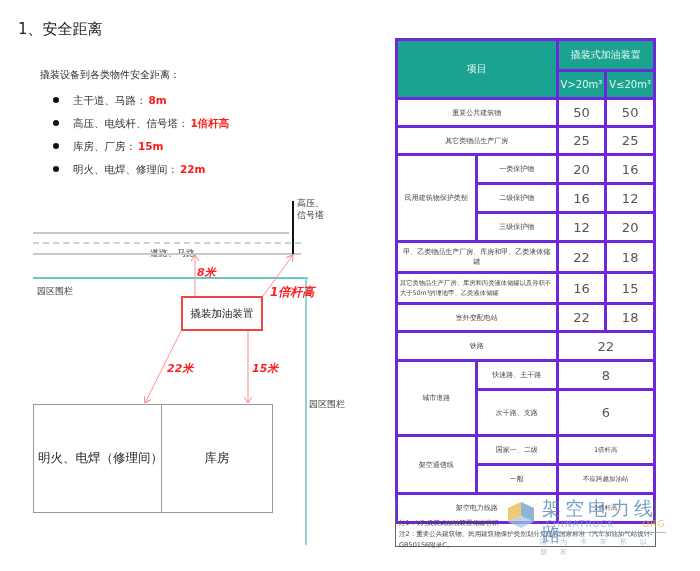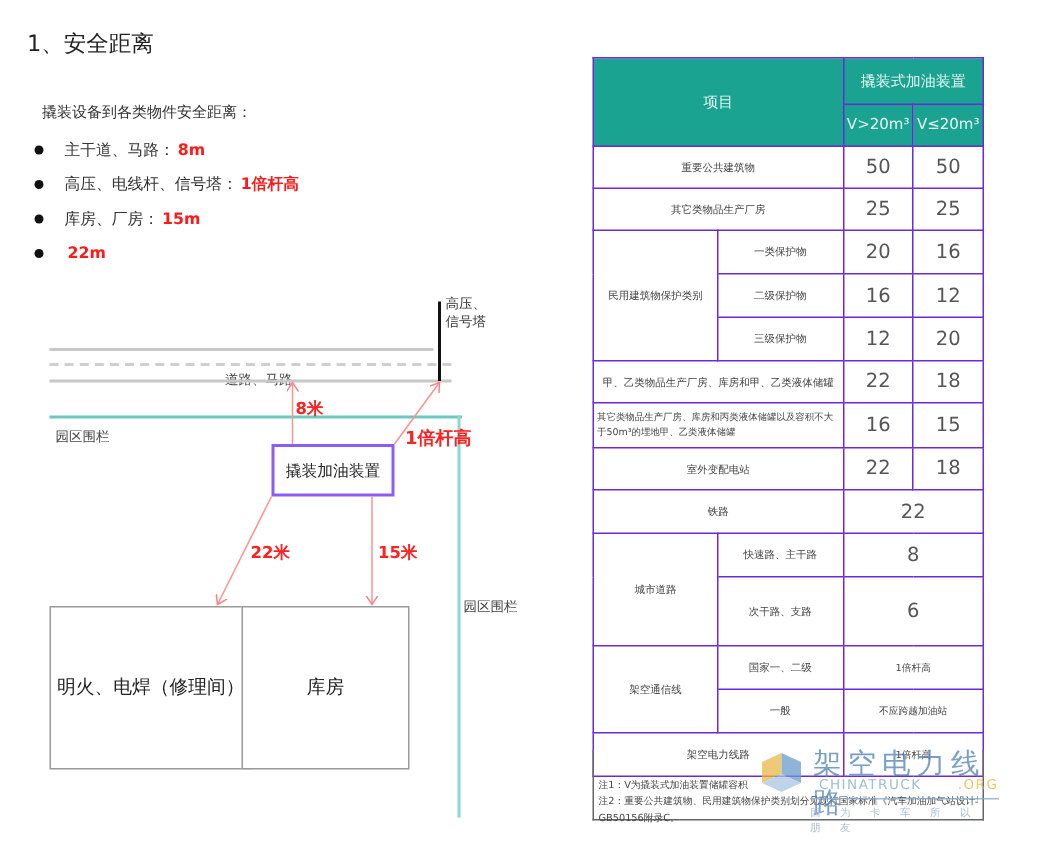--- a/index.html
+++ b/index.html
@@ -1,41 +1,41 @@
 <!DOCTYPE html>
 <html><head>
 <meta charset="utf-8">
 <style>
   * { margin:0; padding:0; box-sizing:border-box; }
   body { width:700px; height:571px; background:#ffffff; position:relative; overflow:hidden;
          font-family:"DejaVu Sans", sans-serif; color:#333; }
   .abs { position:absolute; }
   .title { left:18px; top:20px; font-size:15px; color:#222; }
-  .intro { left:28px; top:68px; font-size:10px; color:#333;text-align:center; }
-  .bullets { left:23px; top:88px; list-style:none; }
+  .intro { left:40px; top:68px; font-size:10px; color:#333;text-align:center; }
+  .bullets { left:53px; top:88px; list-style:none; }
   .bullets li { font-size:10.5px; height:23px; line-height:16px; display:flex; align-items:center; color:#333; }
   .bullets .dot { width:6px; height:6px; border-radius:50%; background:#111; margin-right:14px; display:inline-block; }
   .bullets .val { color:#ff1a1a; font-weight:bold; margin-left:2px; }
   .road-label { left:150px; top:214px; font-size:9px; color:#444;margin-top:33px; }
   .hline { height:2px; background:#c8c8c8; }
   .dline { height:0; border-top:2px dashed #cfcfcf; }
   .pole { width:2px; background:#111; }
   .pole-label { left:297px; top:197px; font-size:9px; color:#333; line-height:12px; }
   .fence-h { height:2px; background:#6cc9c0; }
   .fence-v { width:2px; background:#8fd6cf; }
   .fence-label { font-size:9px; color:#444; }
-  .device { left:181px; top:296px; width:82px; height:35px; border:2px solid #8b5cf6; background:#fff;
+  .device { left:181px; top:296px; width:82px; height:35px; border:2px solid #ef4444; background:#fff;
             display:flex; align-items:center; justify-content:center; font-size:10.5px; color:#222; }
   .bldg { border:1.5px solid #999; background:#fff; display:flex; align-items:center; justify-content:center;
           font-size:12.5px; color:#222; }
-  .redlbl { color:#ff2020; font-weight:bold; font-size:11px; }
+  .redlbl { color:#ff2020; font-weight:bold; font-size:11px;font-style:italic; }
   svg.arrows { position:absolute; left:0; top:0; }
   
   .tbl { left:395px; top:38px; width:261px; border-collapse:collapse; font-size:7px; color:#444; }
-  .tbl td, .tbl th { border:1px solid #6d28d9; text-align:center; vertical-align:middle; padding:4px 2px; }
+  .tbl td, .tbl th { border:3px solid #6d28d9; text-align:center; vertical-align:middle; padding:4px 2px; }
   .tbl th { background:#1aa391; color:#e8f6f3; font-weight:normal; font-size:10px; }
   .tbl .num { font-size:13px; color:#555; }
   .note { left:395px; top:500px; width:261px; height:47px; border:1px solid #666; border-top:none;
           font-size:6.5px; color:#444; padding:18px 3px; line-height:11px; }
   .wm { left:500px; top:494px; width:170px; height:60px; opacity:0.75; }
   .wm-cn { position:absolute; left:42px; top:2px; font-size:19px; color:#4a7fb5; letter-spacing:4px; font-family:"DejaVu Serif", serif; }
   .wm-en { position:absolute; left:46px; top:25px; font-size:9px; color:#7ea6c9; letter-spacing:1px; }
   .wm-en .org { color:#e6b43a;margin-left:24px; }
   .wm-line { position:absolute; left:40px; top:38px; width:126px; height:1px; background:#7ea6c9; }
   .wm-sub { position:absolute; left:40px; top:43px; font-size:7px; color:#8da9c4; letter-spacing:13px; }
@@ -57,20 +57,21 @@
       <span>高压、电线杆、信号塔：</span>
       <span class="val">1倍杆高</span>
     </li>
   <li>
       <span class="dot"></span>
       <span>库房、厂房：</span>
       <span class="val">15m</span>
     </li>
   <li>
       <span class="dot"></span>
+      <span>明火、电焊、修理间：</span>
       <span class="val">22m</span>
     </li>
 </ul>
 
 <div class="abs road-label">道路、马路</div>
 <div class="abs hline" style="left:33px;top:232px;width:256px;"></div>
 <div class="abs dline" style="left:33px;top:242px;width:268px;"></div>
 <div class="abs hline" style="left:33px;top:253px;width:268px;"></div>
 <div class="abs pole" style="left:292px;top:201px;height:53px;"></div>
 <div class="abs pole-label">

